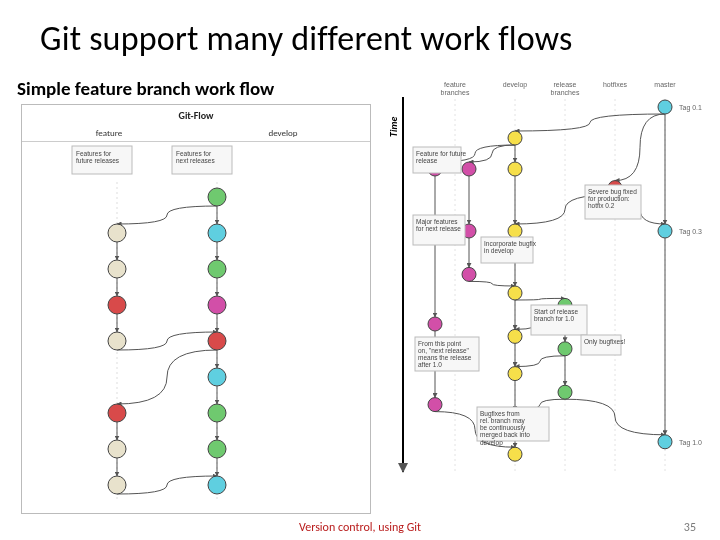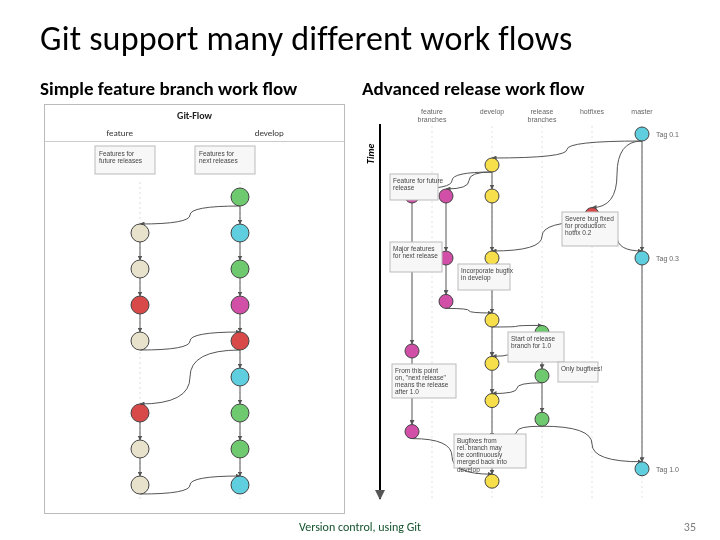--- a/index.html
+++ b/index.html
@@ -3,27 +3,27 @@
 <meta charset="utf-8">
 <style>
   * { box-sizing: border-box; margin: 0; padding: 0; }
   html, body { width: 720px; height: 540px; font-family: Calibri, Arial, sans-serif; background: #fff; color: #000; }
   .slide { width: 720px; height: 540px; position: relative; padding: 18px 28px 0 40px; }
   .title { font-size: 34px; font-weight: 400; letter-spacing: .2px; margin-bottom: 18px; }
   .cols { display: flex; gap: 14px; justify-content: center; }
   .col { flex: 1; }
   .col h2 { font-size: 19px; font-weight: 700; margin-bottom: 4px; }
   .panel { border: 1px solid #bbb; background: #fff; position: relative; }
-  .panel.left { height: 410px; width: 301px; margin-left: 4px; }
+  .panel.left { height: 410px; width: 350px; margin-left: 4px; }
   .panel.right { height: 410px; width: 330px; }
   .panel-title { text-align: center; font-size: 10px; padding: 4px 0 2px; font-weight: 600; color: #222; }
   .lane-header { display: flex; border-bottom: 1px solid #ccc; }
   .lane-header .cell { flex: 1; text-align: center; font-size: 9px; padding: 3px 0; color: #333; }
   svg { display: block; }
-  .footer-caption { position: absolute; bottom: 6px; left: 50%; transform: translateX(-50%); font-size: 12px; color: #14532d; }
+  .footer-caption { position: absolute; bottom: 6px; left: 50%; transform: translateX(-50%); font-size: 12px; color: #b91c1c; }
   .footer-page { position: absolute; bottom: 6px; right: 24px; font-size: 12px; color: #7a7a7a; }
   .note-box { stroke:#bbb; fill:#f7f7f7; }
   .note-text { font-size:6.5px; fill:#444; font-family: Arial, sans-serif; }
   .tag-text { font-size:7px; fill:#666; font-family: Arial, sans-serif; }
 </style>
 </head>
 <body>
 
 <div class="slide">
   <h1 class="title">Git support many different work flows</h1>
@@ -81,21 +81,20 @@
             <circle cx="195" cy="271" r="9" fill="#6fc96f" stroke="#444" stroke-width="1"></circle>
             <circle cx="95" cy="307" r="9" fill="#e8e2cc" stroke="#444" stroke-width="1"></circle>
             <circle cx="195" cy="307" r="9" fill="#6fc96f" stroke="#444" stroke-width="1"></circle>
             <circle cx="95" cy="343" r="9" fill="#e8e2cc" stroke="#444" stroke-width="1"></circle>
             <circle cx="195" cy="343" r="9" fill="#5fcfe0" stroke="#444" stroke-width="1"></circle>
           </svg>
       </div>
     </div>
 
     <div class="col">
-      <h2>Advanced release work flow</h2>
       <div class="panel right" style="border:none;">
         <svg id="svg-right" width="330" height="405">
             <defs>
               <marker id="ah" viewBox="0 0 10 10" refX="9" refY="5" markerWidth="5" markerHeight="5" orient="auto">
                 <path d="M0,0 L10,5 L0,10 z" fill="#555"></path>
               </marker>
             </defs>
             <line x1="18" y1="20" x2="18" y2="395" stroke="#000" stroke-width="2" marker-end="url(#ah)"></line>
             <text x="-60" y="12" transform="rotate(-90)" font-size="10" font-style="italic" font-weight="bold">Time</text>
             <text x="70" y="10" class="tag-text" text-anchor="middle"><tspan x="70" dy="0">feature</tspan><tspan x="70" dy="1.1em">branches</tspan></text>

